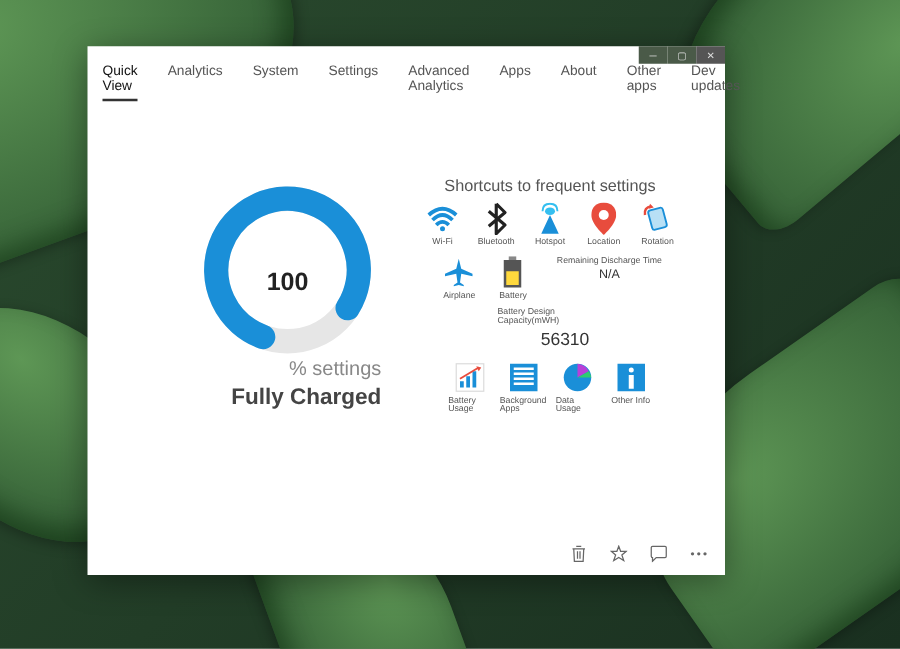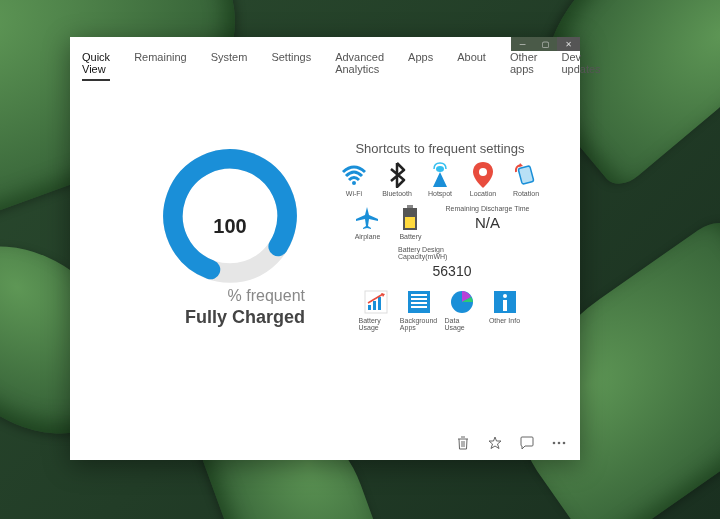--- a/index.html
+++ b/index.html
@@ -27,21 +27,21 @@
 .right { width:230px; display:flex; flex-direction:column; align-items:center; }
 .sh-title { font-size:13px; color:#555; margin-bottom:6px; }
 .shortcuts { display:flex; gap:9px; margin-bottom:8px; }
 .sc { display:flex; flex-direction:column; align-items:center; width:34px; cursor:pointer; }
 .sc .ic { width:26px; height:26px; display:flex; align-items:center; justify-content:center; }
 .sc .lbl { font-size:7px; color:#555; margin-top:2px; }
 .row2 { display:flex; gap:18px; align-items:flex-start; margin-bottom:6px; }
 .r2-left { display:flex; gap:9px; }
 .r2-right { display:flex; flex-direction:column; align-items:center; }
 .r2-right .cap { font-size:7px; color:#555; }
-.r2-right .val { font-size:15px; color:#333; margin-top:2px; }
+.r2-right .val { font-size:10px; color:#333; margin-top:2px; }
 .caps { display:flex; gap:30px; margin-bottom:10px; }
 .cap-col { display:flex; flex-direction:column; align-items:center; width:84px; }
 .cap-col .cap { font-size:7px; color:#555; }
 .cap-col .val { font-size:14px; color:#333; margin-top:3px;margin-left:24px; }
 .apps { display:flex; gap:9px; }
 .footer { position:absolute; bottom:10px; right:14px; display:flex; gap:18px; }
 .fic { width:14px; height:14px; cursor:pointer; color:#555; display:flex; align-items:center; justify-content:center; }
 svg { display:block; }
 </style>
 </head>
@@ -55,40 +55,40 @@
 
 <div class="window">
   <div class="titlebar">
     <div class="winbtn">─</div>
     <div class="winbtn">▢</div>
     <div class="winbtn close">✕</div>
   </div>
 
   <div class="nav">
     <span class="active">Quick View</span>
-    <span>Remaining</span>
+    <span>Analytics</span>
     <span>System</span>
     <span>Settings</span>
     <span>Advanced Analytics</span>
     <span>Apps</span>
     <span>About</span>
     <span>Other apps</span>
     <span>Dev updates</span>
   </div>
 
   <div class="content">
     <div class="left">
       <div class="gauge">
         <svg viewBox="0 0 100 100">
           <circle cx="50" cy="50" r="38" fill="none" stroke="#e6e6e6" stroke-width="13"></circle>
           <circle cx="50" cy="50" r="38" fill="none" stroke="#1a8fd8" stroke-width="13" stroke-dasharray="239" stroke-dashoffset="52" stroke-linecap="round" transform="rotate(110 50 50)"></circle>
         </svg>
         <div class="percent">100</div>
       </div>
-      <div class="avail">% frequent</div>
+      <div class="avail">% settings</div>
       <div class="status">Fully Charged</div>
     </div>
 
     <div class="right">
       <div class="sh-title">Shortcuts to frequent settings</div>
 
       <div class="shortcuts">
         <div class="sc">
           <div class="ic">
               <svg width="26" height="22" viewBox="0 0 26 22">

